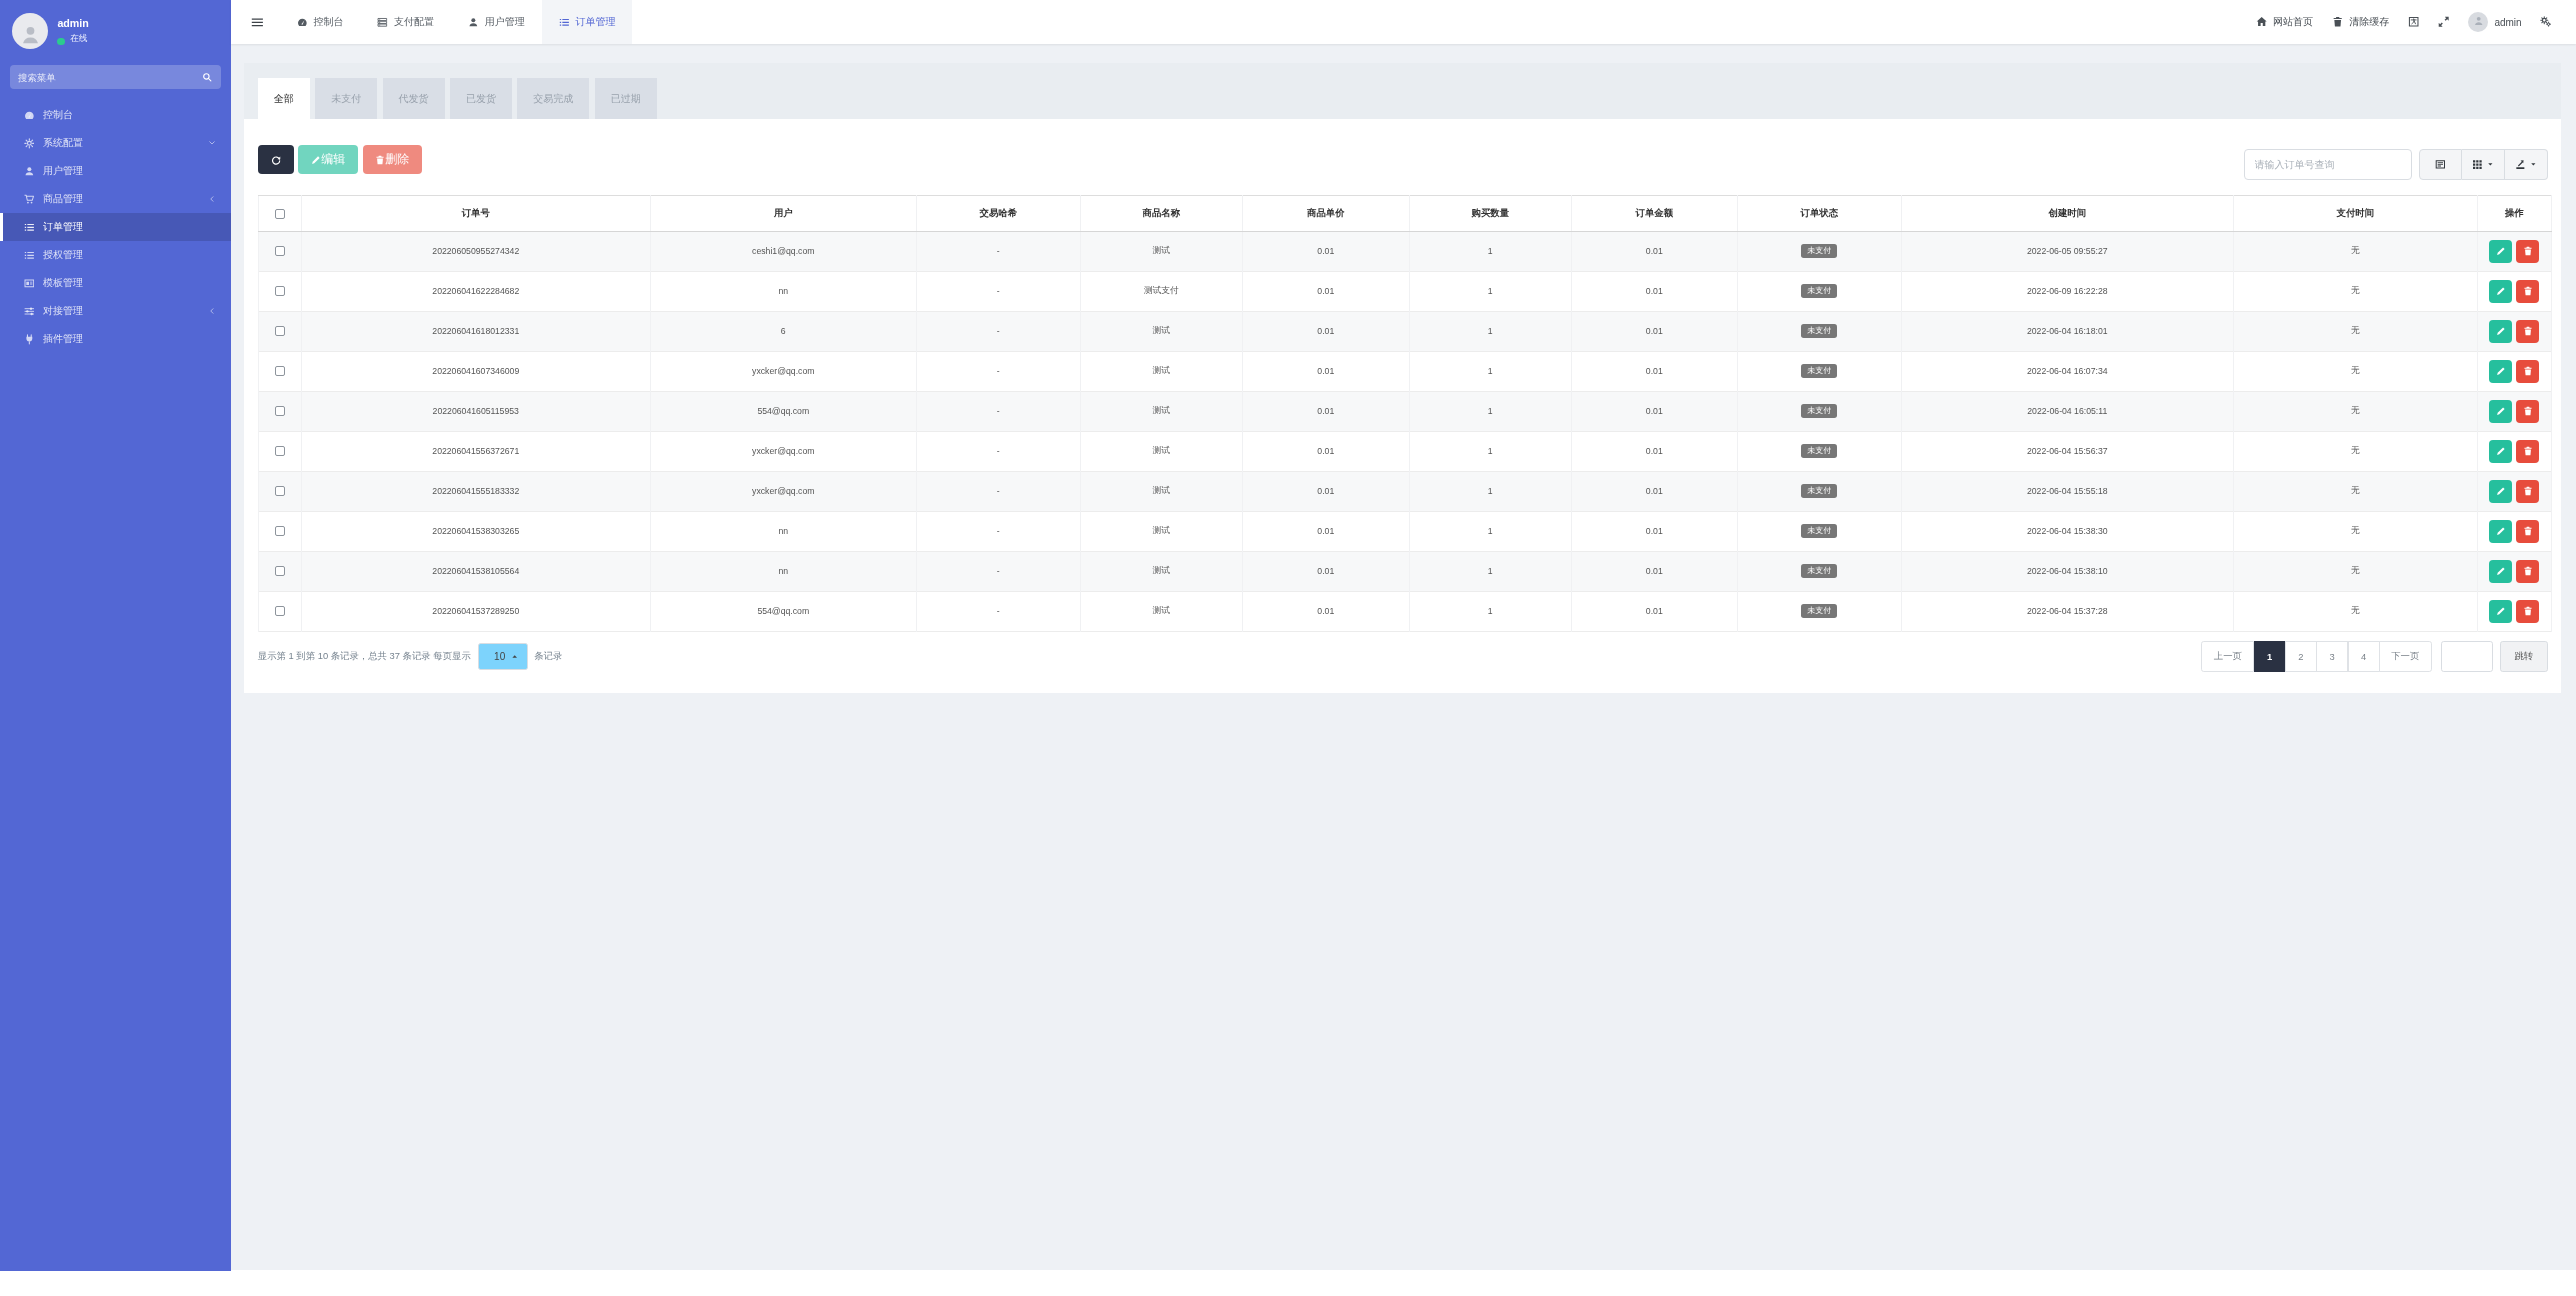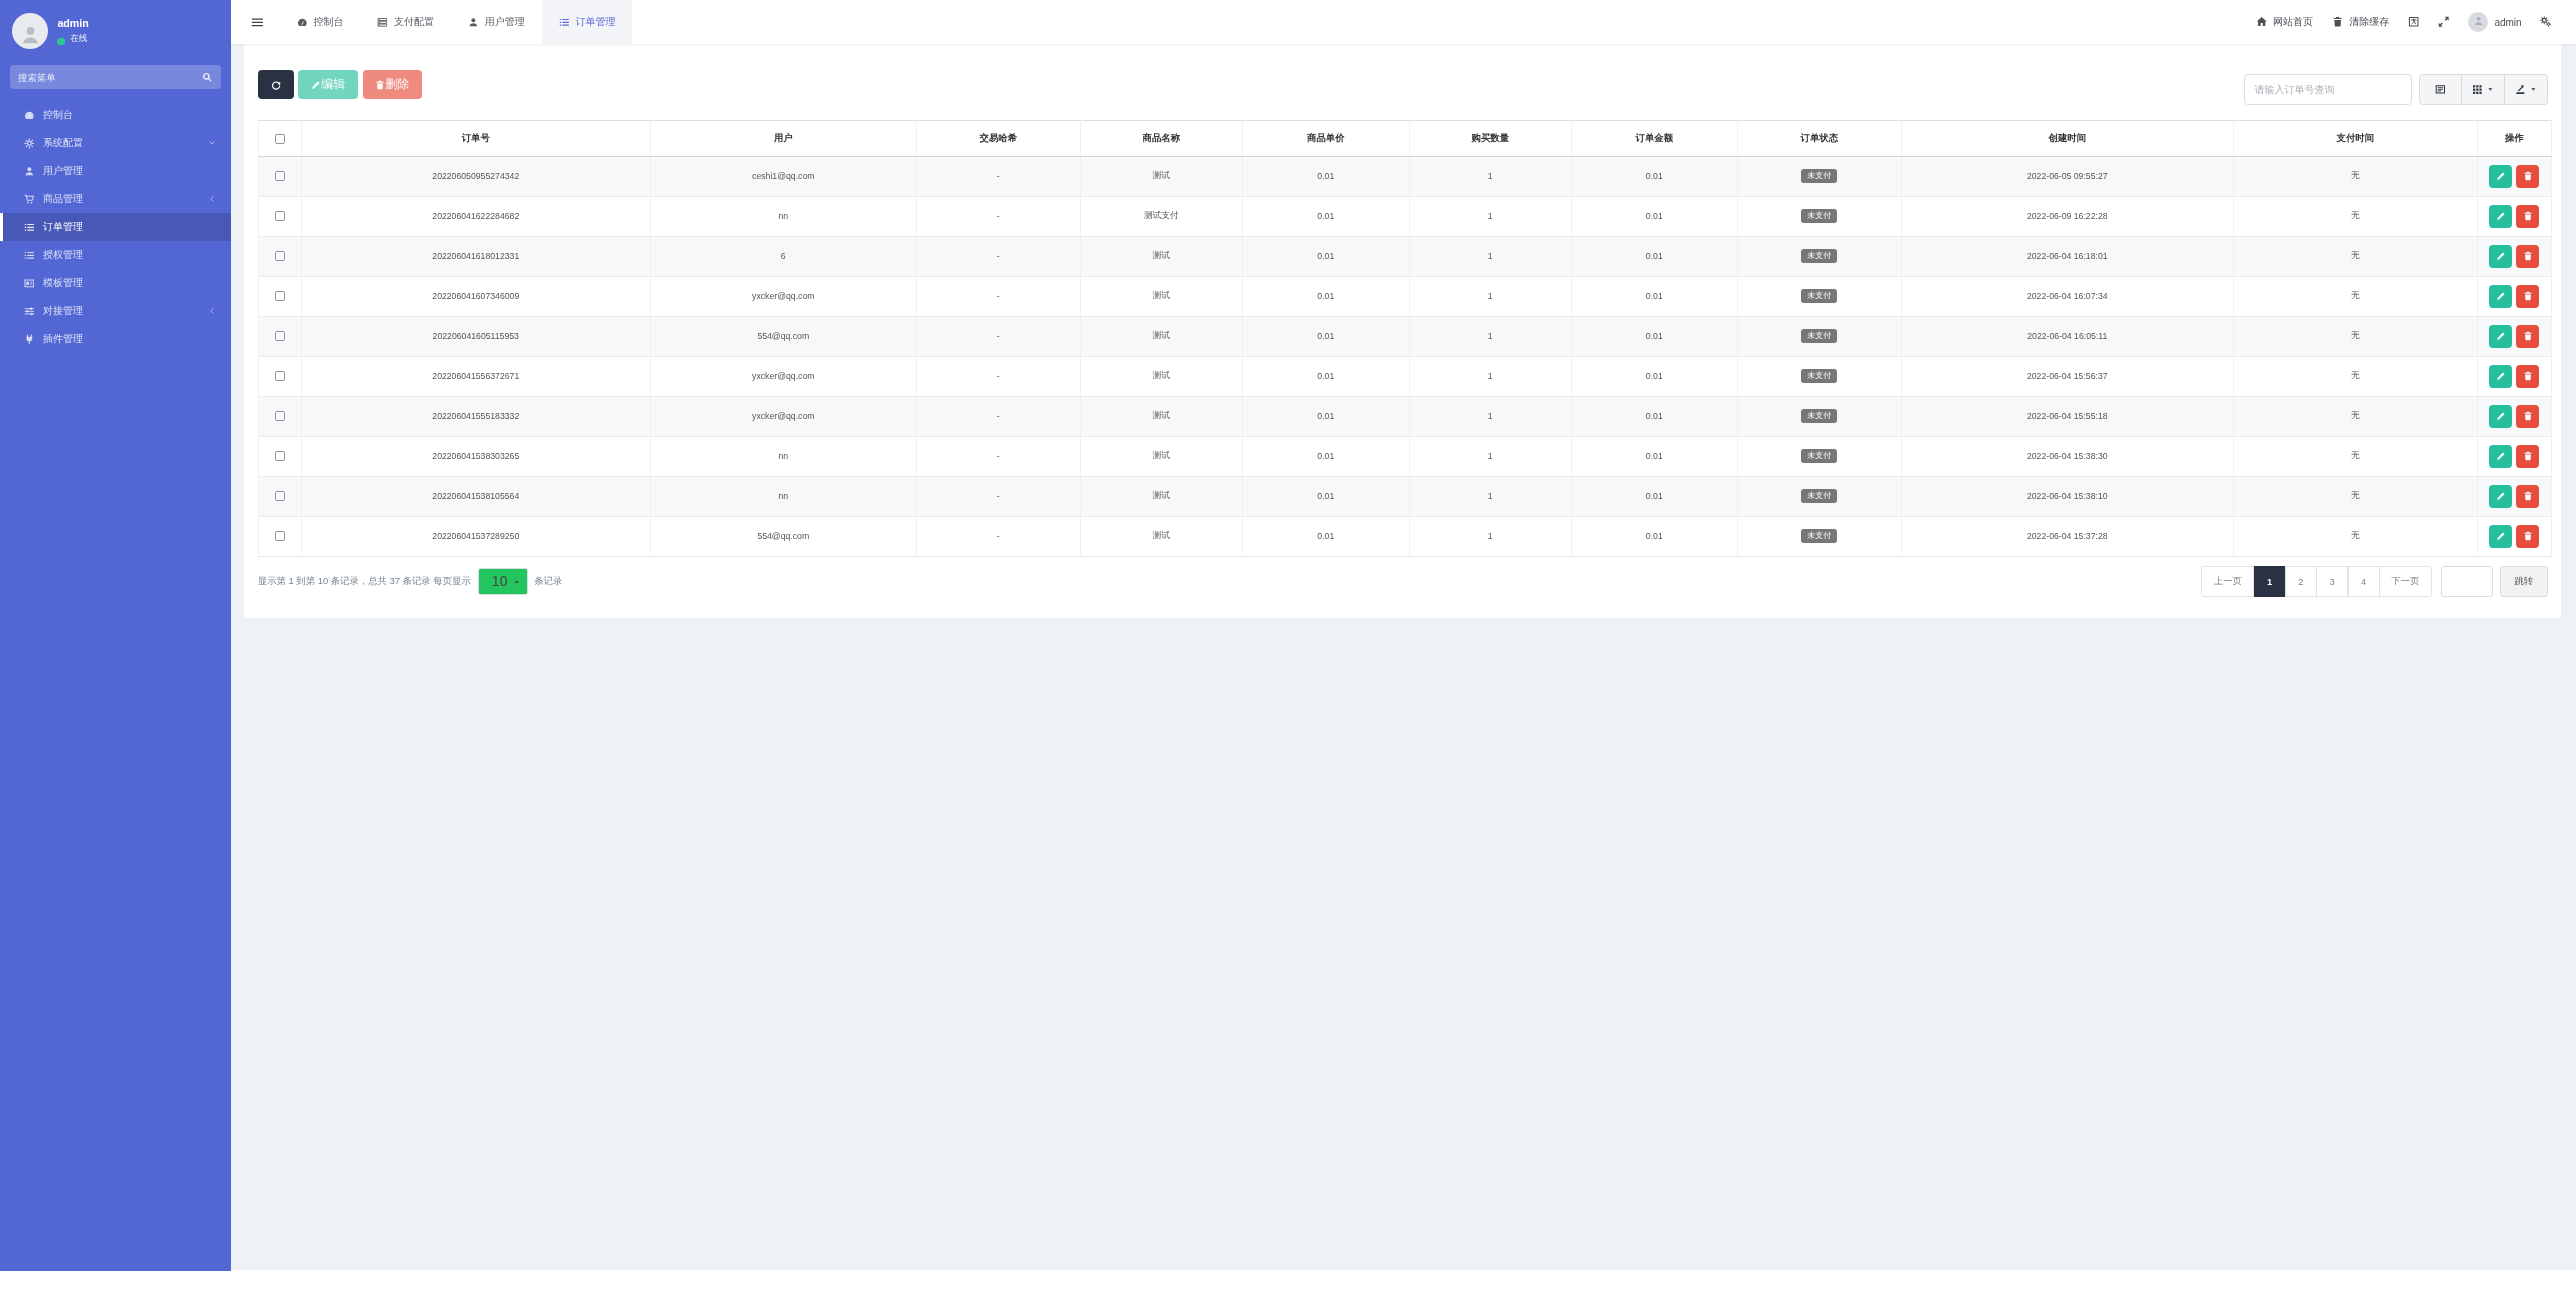--- a/index.html
+++ b/index.html
@@ -79,21 +79,21 @@
   .checkbox { display:inline-block; width:10px; height:10px; border:0.7px solid #8d949c; border-radius:2px; background:#fff; vertical-align:middle; cursor:pointer; }
   .badge { display:inline-block; background:#777; color:#fff; font-size:8px; padding:3.4px 6px; border-radius:2.7px; line-height:1; }
   .op-btn { width:23px; height:23px; border:none; border-radius:4px; color:#fff; display:inline-flex; align-items:center; justify-content:center; cursor:pointer; vertical-align:middle; }
   .op-btn .ic { width:10px; height:10px; }
   .op-edit { background:#26bf9d; margin-right:4px; }
   .op-del { background:#e74c3c; }
 
   
   .tfooter { display:flex; align-items:center; margin-top:9.4px; }
   .info { font-size:9.4px; color:#76838f; display:flex; align-items:center; }
-  .page-size { display:inline-flex; align-items:center; justify-content:center; gap:5.4px; width:50px; height:27px; margin:0 6.7px; background:#22c55e; border:0.7px solid #d9dde2; border-radius:2.7px; color:#444; font-size:14px; cursor:pointer;padding-left:7px; }
+  .page-size { display:inline-flex; align-items:center; justify-content:center; gap:5.4px; width:50px; height:27px; margin:0 6.7px; background:#7dd3fc; border:0.7px solid #d9dde2; border-radius:2.7px; color:#444; font-size:10px; cursor:pointer;padding-left:7px; }
   .page-size .ic { width:7.4px; height:7.4px; }
   .pager { margin-left:auto; display:flex; align-items:flex-start; }
   .page-btn { min-width:32px; height:31px; padding:0 11.4px; background:#fff; border:0.7px solid #dfe2e6; color:#7a828a; font-size:9.4px; display:flex; align-items:center; justify-content:center; cursor:pointer; margin-left:-0.7px; }
   .page-btn:first-child { border-radius:2.7px 0 0 2.7px; margin-left:0; }
   .page-btn:last-child { border-radius:0 2.7px 2.7px 0; }
   .page-btn.active { background:#2a3142; border-color:#2a3142; color:#fff; font-weight:bold; }
   .jump-input { width:52px; height:31px; border:0.7px solid #d9dde2; border-radius:2.7px; margin-left:9.4px; outline:none; padding:0 6.7px; font-size:9.4px; font-family:inherit; }
   .jump-btn { width:48px; height:31px; margin-left:6.7px; background:#f1f2f4; border:0.7px solid #d9dde2; border-radius:2.7px; color:#555; font-size:9.4px; font-family:inherit; cursor:pointer; }
 
   .ic { fill:currentColor; }
@@ -371,20 +371,21 @@
       </div>
       <div class="r-item">
           <svg class="ic" viewBox="0 0 17 17" width="11.4" height="11.4">
             <use href="#i-cogs"></use>
           </svg>
         </div>
     </div>
   </header>
 
   <main class="content">
+    <div class="tabstrip" id="status-tabs"><span class="tab active">全部</span><span class="tab">未支付</span><span class="tab">代发货</span><span class="tab">已发货</span><span class="tab">交易完成</span><span class="tab">已过期</span></div>
 
     <div class="card">
       <div class="toolbar">
         <button class="btn btn-refresh">
             <svg class="ic" viewBox="0 0 15 15" width="10" height="10">
               <use href="#i-refresh"></use>
             </svg>
           </button>
         <button class="btn btn-edit">
             <svg class="ic" viewBox="0 0 15 15" width="10" height="10">

